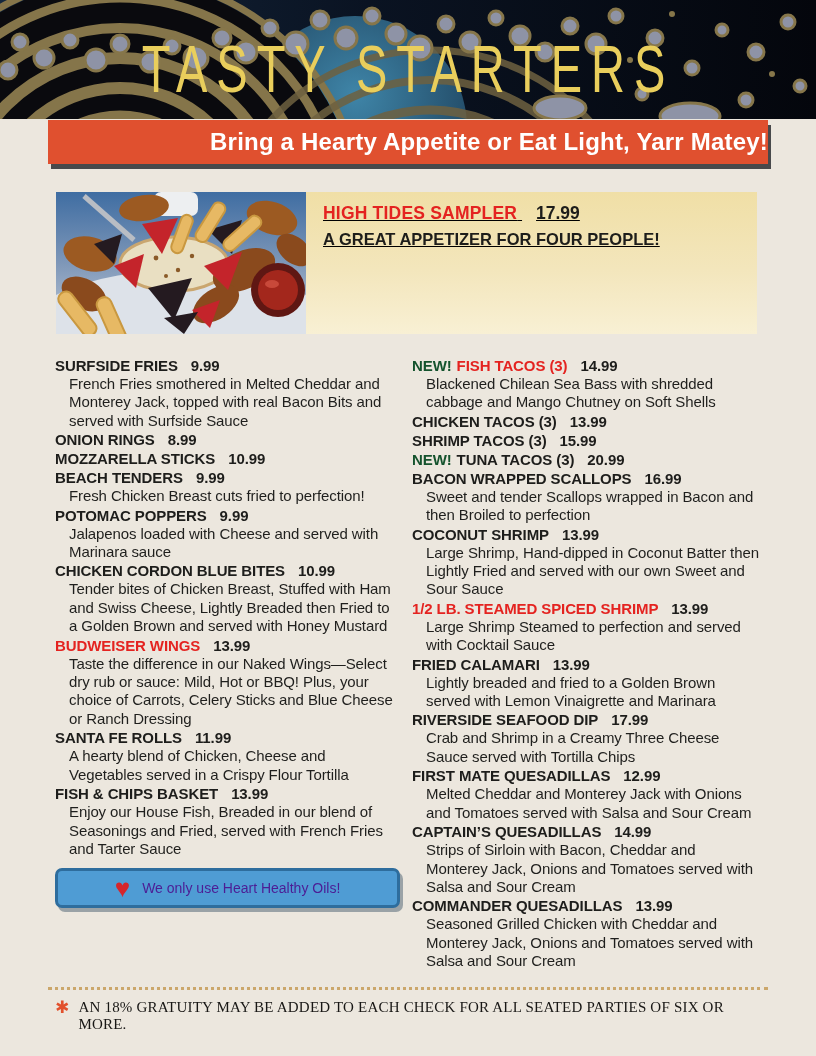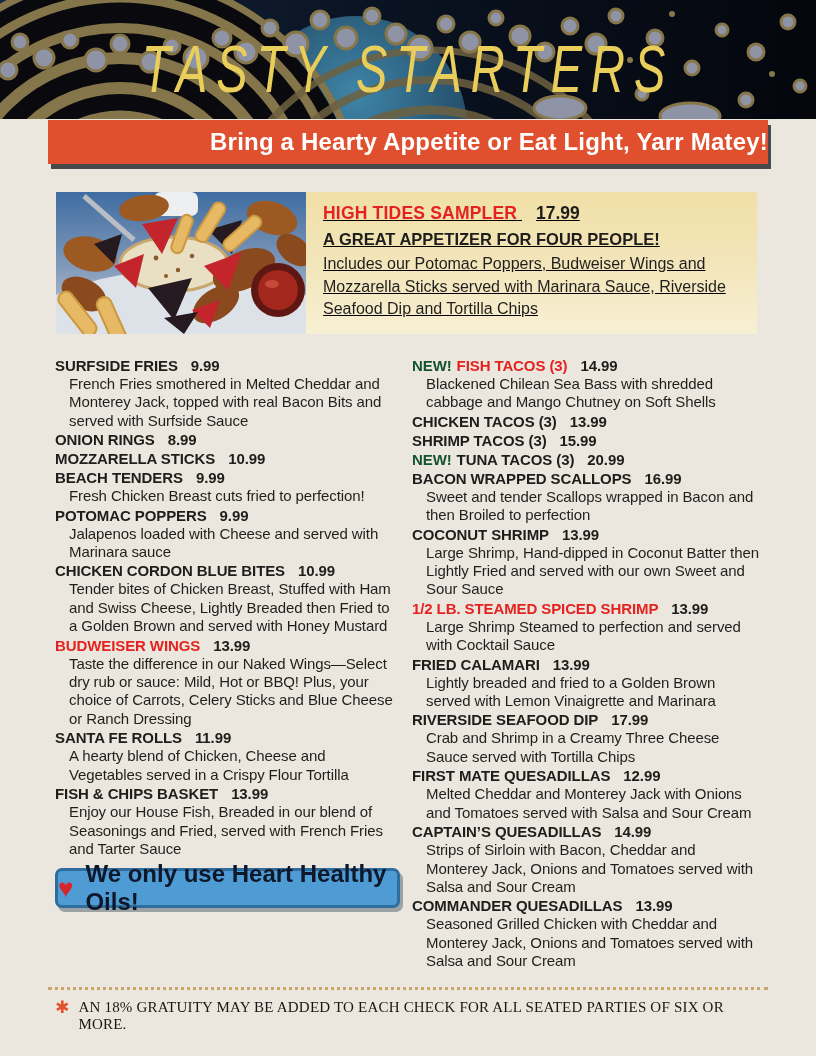--- a/index.html
+++ b/index.html
@@ -1,21 +1,21 @@
 <!DOCTYPE html>
 <html><head>
 <meta charset="utf-8">
 <style>
   * { margin:0; padding:0; box-sizing:border-box; }
   html,body { width:816px; }
   body { font-family:"Liberation Sans", sans-serif; background:#ece7de; }
   .page { position:relative; width:816px; height:1056px; background:#ece7de; overflow:hidden; }
 
   
-  .hdr { position:relative; width:816px; height:119px; background:#05060c;font-style:italic; }
+  .hdr { position:relative; width:816px; height:119px; background:#05060c; }
   .hdr svg { position:absolute; inset:0; display:block; }
   .hdr-title { position:absolute; left:0; right:0; top:30px; text-align:center;
     font-size:47px; font-weight:400; letter-spacing:9px; color:#e9ce5c;
     transform:scaleY(1.42); transform-origin:center top; white-space:nowrap; }
 
   .sub-banner { position:relative; margin:1px 48px 0 48px; height:44px; background:#e0502f;
     box-shadow:3px 5px 0 rgba(18,20,26,0.75); display:flex; align-items:center; justify-content:flex-end; z-index:3; }
   .sub-banner span { color:#ffffff; font-weight:700; font-size:24px; letter-spacing:0.2px; }
 
   
@@ -39,21 +39,21 @@
   .mh .nm.red { color:#e42320; }
   .mh .badge { color:#14532d; margin-right:5px; }
   .mh .pr { margin-left:13px; color:#1d1d1b; }
   .ds { font-size:15px; color:#1f1f1d; line-height:18.4px; padding-left:14px; letter-spacing:-0.1px; }
 
   
   .heart-banner { margin-top:10px; width:345px; height:40px; background:#4f9cd4;
     border:3px solid #2e6d9d; border-radius:7px; box-shadow:3px 4px 0 rgba(72,94,110,0.5);
     display:flex; align-items:center; justify-content:center; gap:12px; }
   .heart-banner .heart { color:#d6252b; font-size:26px; line-height:1; }
-  .heart-banner .hb-text { color:#0f172a; font-weight:700; font-size:24px; }
+  .heart-banner .hb-text { color:#4c1d95; font-weight:400; font-size:14px; }
 
   
   .dots { margin:16px 48px 0 48px; border-top:3px dotted #cba76b; height:0; }
   .gratuity { margin:9px 48px 0 55px; display:flex; align-items:flex-start; gap:9px;
     font-family:"Liberation Serif", serif; font-size:15px; color:#181715; letter-spacing:0.2px; }
   .gratuity .ast { color:#e2512d; font-size:17px; line-height:1; font-family:"DejaVu Sans", sans-serif; }
 </style>
 </head>
 <body>
 
@@ -195,21 +195,20 @@
         <circle cx="222" cy="98" r="20" fill="#a3271c"></circle>
         <ellipse cx="216" cy="92" rx="7" ry="4" fill="#c8493a"></ellipse>
       </svg>
     </div>
     <div class="feat-box">
       <div class="feat-name-row">
         <span class="feat-name">HIGH TIDES SAMPLER</span>
         <span class="feat-price">17.99</span>
       </div>
       <div class="feat-tag">A GREAT APPETIZER FOR FOUR PEOPLE!</div>
-      <div class="feat-desc">Includes our Potomac Poppers, Budweiser Wings and Mozzarella Sticks served with Marinara Sauce, Riverside Seafood Dip and Tortilla Chips</div>
     </div>
   </div>
 
   <div class="cols">
     <div class="col left" id="col-left">
         <div class="mi">
           <div class="mh"><span class="nm">SURFSIDE FRIES</span><span class="pr">9.99</span></div>
           <div class="ds">French Fries smothered in Melted Cheddar and Monterey Jack, topped with real Bacon Bits and served with Surfside Sauce</div>
         </div>
         <div class="mi">

